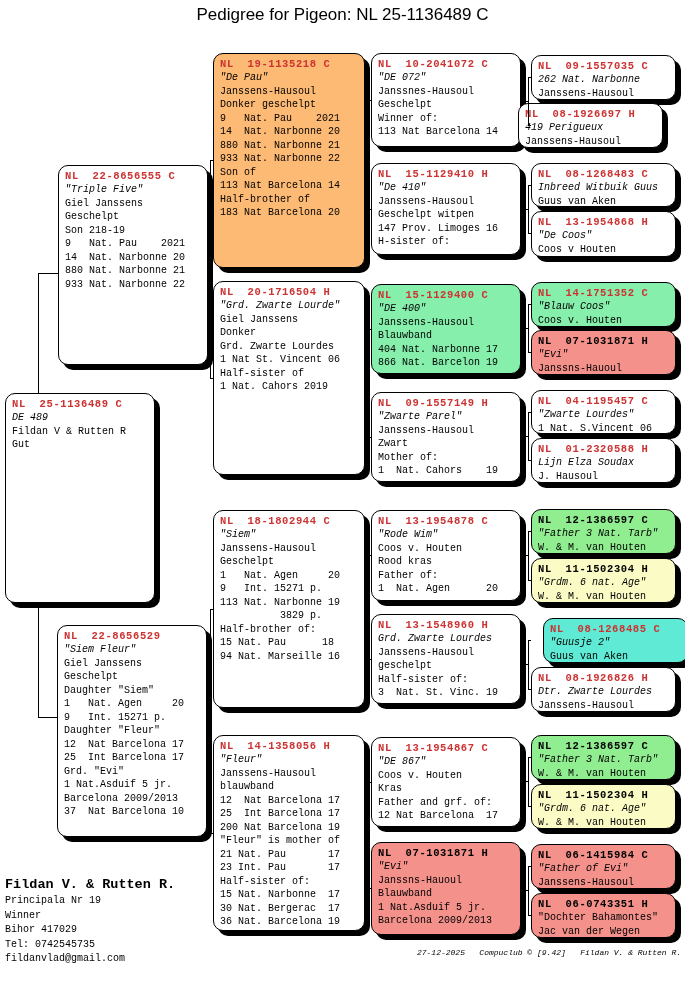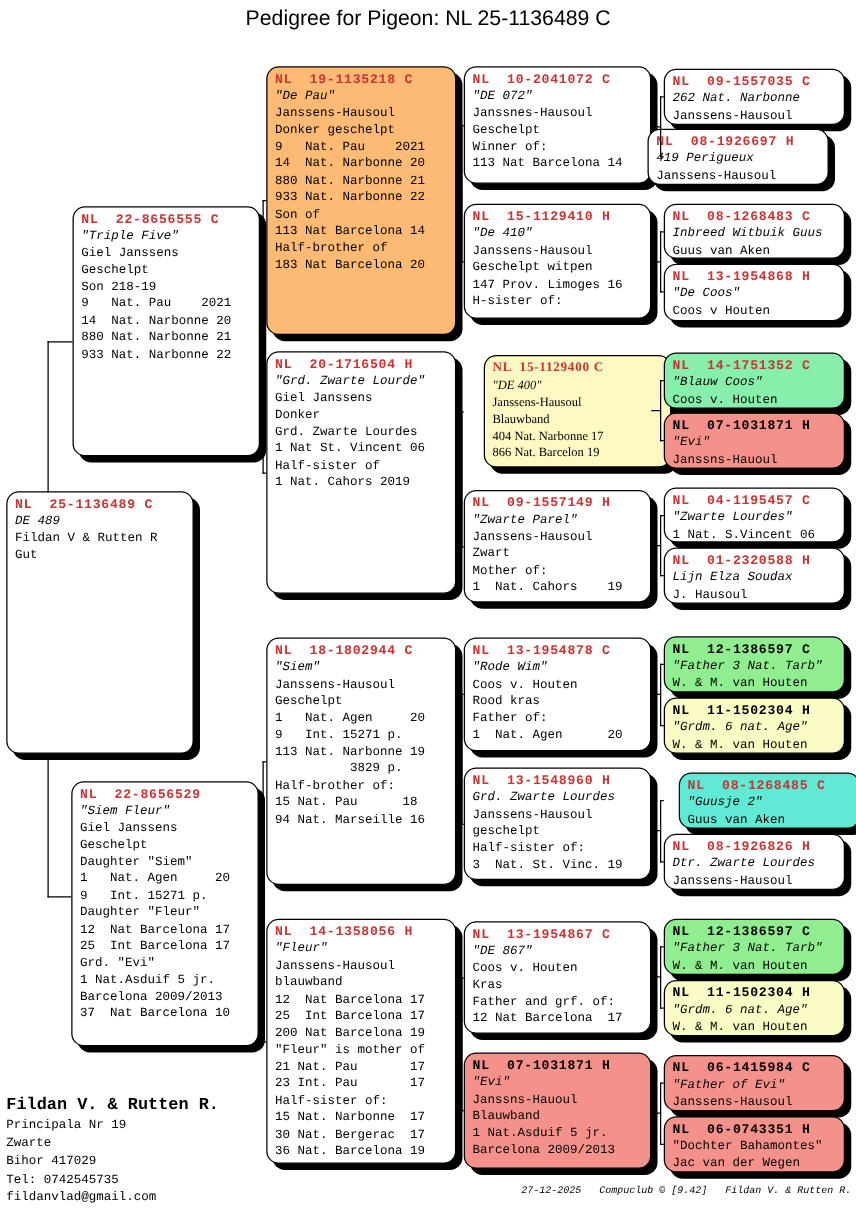--- a/index.html
+++ b/index.html
@@ -119,21 +119,21 @@
         <div class="bline">113 Nat Barcelona 14</div>
       </div>
       <div class="pbox" style="left: 371px; top: 163px; width: 150px; height: 92px; background: rgb(255, 255, 255);">
         <div class="ring" style="color: rgb(204, 51, 51);">NL  15-1129410 H</div>
         <div class="bline it">"De 410"</div>
         <div class="bline">Janssens-Hausoul</div>
         <div class="bline">Geschelpt witpen</div>
         <div class="bline">147 Prov. Limoges 16</div>
         <div class="bline">H-sister of:</div>
       </div>
-      <div class="pbox" style="left: 387px; top: 284px; width: 150px; height: 90px; background: #fef9c3; font-family: Liberation Serif, serif;">
+      <div class="pbox" style="left: 371px; top: 284px; width: 150px; height: 90px; background: #86efac;">
         <div class="ring" style="color: rgb(204, 51, 51);">NL  15-1129400 C</div>
         <div class="bline it">"DE 400"</div>
         <div class="bline">Janssens-Hausoul</div>
         <div class="bline">Blauwband</div>
         <div class="bline">404 Nat. Narbonne 17</div>
         <div class="bline">866 Nat. Barcelon 19</div>
       </div>
       <div class="pbox" style="left: 371px; top: 392px; width: 150px; height: 90px; background: rgb(255, 255, 255);">
         <div class="ring" style="color: rgb(204, 51, 51);">NL  09-1557149 H</div>
         <div class="bline it">"Zwarte Parel"</div>
@@ -311,19 +311,19 @@
       <div class="cline" style="left: 528px; top: 757px; width: 3px; height: 1px;"></div>
       <div class="cline" style="left: 528px; top: 806px; width: 3px; height: 1px;"></div>
       <div class="cline" style="left: 521px; top: 890px; width: 8px; height: 1px;"></div>
       <div class="cline" style="left: 528px; top: 866px; width: 1px; height: 50px;"></div>
       <div class="cline" style="left: 528px; top: 866px; width: 3px; height: 1px;"></div>
       <div class="cline" style="left: 528px; top: 915px; width: 3px; height: 1px;"></div>
     </div>
   <div id="owner">
     <div class="oname">Fildan V. &amp; Rutten R.</div>
     <div class="oline">Principala Nr 19</div>
-    <div class="oline">Zwarte</div>
+    <div class="oline">Winner</div>
     <div class="oline">Bihor 417029</div>
     <div class="oline">Tel: 0742545735</div>
     <div class="oline">fildanvlad@gmail.com</div>
   </div>
   <div id="footer">27-12-2025   Compuclub © [9.42]   Fildan V. &amp; Rutten R.</div>
 </div>
 
 </body></html>

